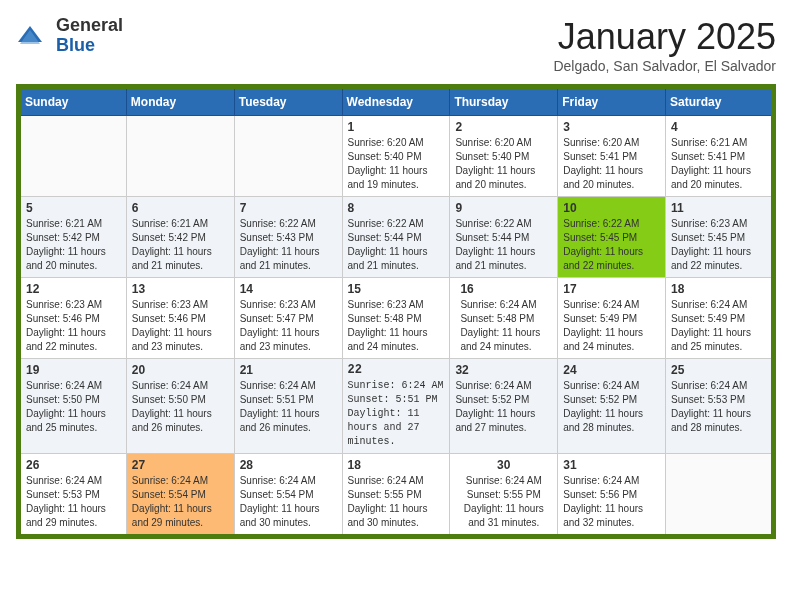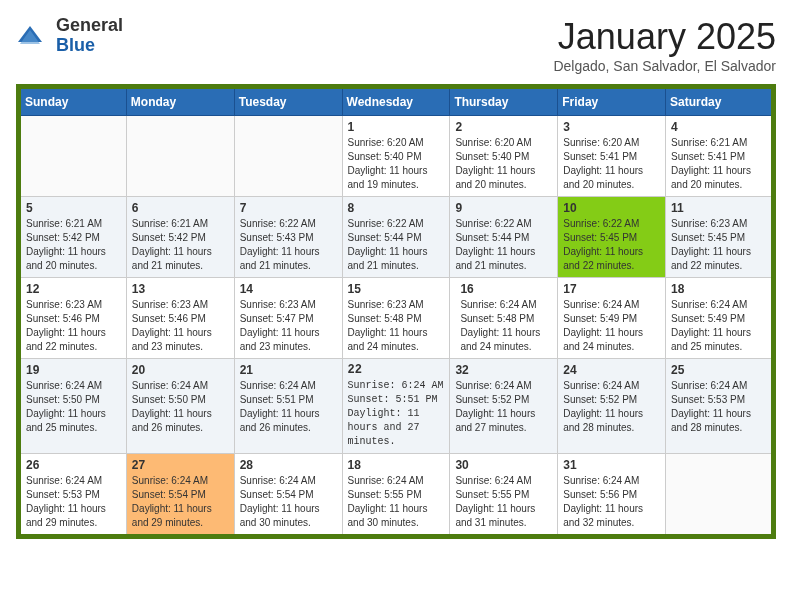--- a/index.html
+++ b/index.html
@@ -309,21 +309,21 @@
           <div class="day-info" style="white-space: pre-line;">Sunrise: 6:24 AM
 Sunset: 5:54 PM
 Daylight: 11 hours and 30 minutes.</div>
         </td>
         <td style="background: rgb(255, 255, 255);">
           <span class="day-num">18</span>
           <div class="day-info" style="white-space: pre-line;">Sunrise: 6:24 AM
 Sunset: 5:55 PM
 Daylight: 11 hours and 30 minutes.</div>
         </td>
-        <td style="background: rgb(255, 255, 255);">
+        <td style="background: rgb(255, 255, 255); text-align: center;">
           <span class="day-num">30</span>
           <div class="day-info" style="white-space: pre-line;">Sunrise: 6:24 AM
 Sunset: 5:55 PM
 Daylight: 11 hours and 31 minutes.</div>
         </td>
         <td style="background: rgb(255, 255, 255);">
           <span class="day-num">31</span>
           <div class="day-info" style="white-space: pre-line;">Sunrise: 6:24 AM
 Sunset: 5:56 PM
 Daylight: 11 hours and 32 minutes.</div>

